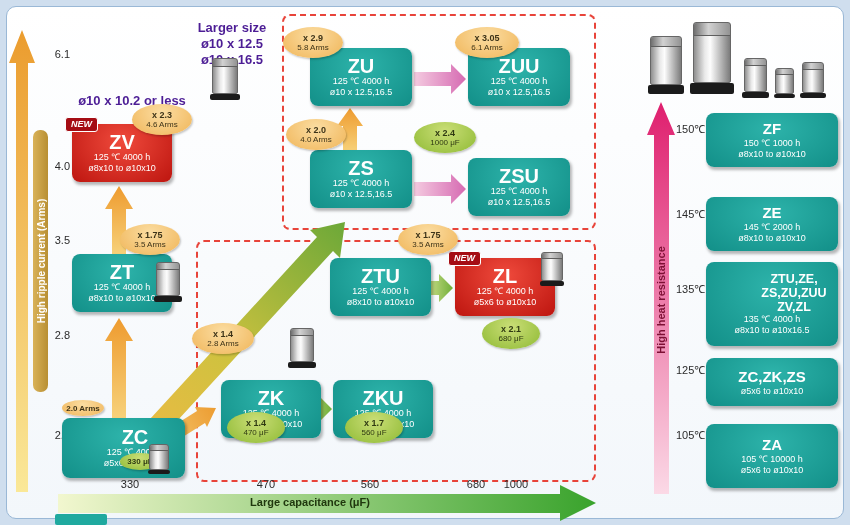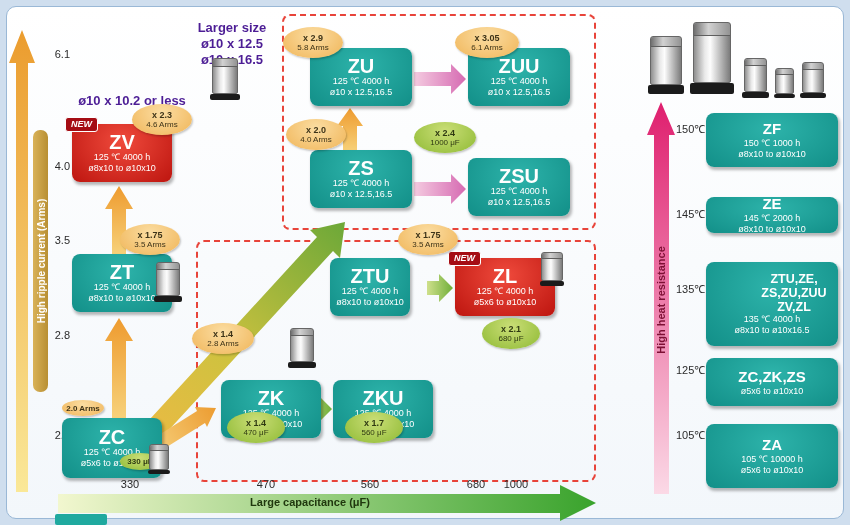--- a/index.html
+++ b/index.html
@@ -138,21 +138,21 @@
   <div class="tick" style="left:676px;top:362px;">125℃</div>
   <div class="tick" style="left:676px;top:427px;">105℃</div>
 
   <div class="bluelabel" style="left:182px;top:20px;width:100px;">
     <div>Larger size</div>
     <div>ø10 x 12.5</div>
     <div>ø10 x 16.5</div>
   </div>
   <div class="bluelabel" style="left:62px;top:93px;width:140px;">ø10 x 10.2 or less</div>
 
-  <div class="sbox" style="left:62px;top:418px;width:100px;height:60px;">
+  <div class="sbox" style="left:62px;top:418px;width:100px;height:60px;padding-left:23px;">
     <div class="sbox-title">ZC</div>
     <div class="sbox-line">125 ℃ 4000 h</div>
     <div class="sbox-line">ø5x6 to ø10x10</div>
   </div>
   <div class="sbox" style="left:72px;top:254px;width:100px;height:58px;">
     <div class="sbox-title">ZT</div>
     <div class="sbox-line">125 ℃ 4000 h</div>
     <div class="sbox-line">ø8x10 to ø10x10</div>
   </div>
   <div class="sbox red" style="left:72px;top:124px;width:100px;height:58px;">
@@ -164,21 +164,21 @@
   <div class="sbox" style="left:221px;top:380px;width:100px;height:58px;">
     <div class="sbox-title">ZK</div>
     <div class="sbox-line">125 ℃ 4000 h</div>
     <div class="sbox-line">ø5x6 to ø10x10</div>
   </div>
   <div class="sbox" style="left:333px;top:380px;width:100px;height:58px;">
     <div class="sbox-title">ZKU</div>
     <div class="sbox-line">125 ℃ 4000 h</div>
     <div class="sbox-line">ø5x6 to ø10x10</div>
   </div>
-  <div class="sbox" style="left:330px;top:258px;width:80px;height:58px;">
+  <div class="sbox" style="left:330px;top:258px;width:101px;height:58px;">
     <div class="sbox-title">ZTU</div>
     <div class="sbox-line">125 ℃ 4000 h</div>
     <div class="sbox-line">ø8x10 to ø10x10</div>
   </div>
   <div class="sbox red" style="left:455px;top:258px;width:100px;height:58px;">
     <span class="new-badge">NEW</span>
     <div class="sbox-title">ZL</div>
     <div class="sbox-line">125 ℃ 4000 h</div>
     <div class="sbox-line">ø5x6 to ø10x10</div>
   </div>
@@ -201,21 +201,21 @@
     <div class="sbox-title">ZSU</div>
     <div class="sbox-line">125 ℃ 4000 h</div>
     <div class="sbox-line">ø10 x 12.5,16.5</div>
   </div>
 
   <div class="sbox rbox" style="left:706px;top:113px;width:132px;height:54px;">
     <div class="sbox-title">ZF</div>
     <div class="sbox-line">150 ℃ 1000 h</div>
     <div class="sbox-line">ø8x10 to ø10x10</div>
   </div>
-  <div class="sbox rbox" style="left:706px;top:197px;width:132px;height:36px;">
+  <div class="sbox rbox" style="left:706px;top:197px;width:132px;height:54px;">
     <div class="sbox-title">ZE</div>
     <div class="sbox-line">145 ℃ 2000 h</div>
     <div class="sbox-line">ø8x10 to ø10x10</div>
   </div>
   <div class="sbox rbox" style="left:706px;top:262px;width:132px;height:84px;">
     <div class="g-title">ZTU,ZE,</div>
     <div class="g-title">ZS,ZU,ZUU</div>
     <div class="g-title">ZV,ZL</div>
     <div class="sbox-line">135 ℃ 4000 h</div>
     <div class="sbox-line">ø8x10 to ø10x16.5</div>

